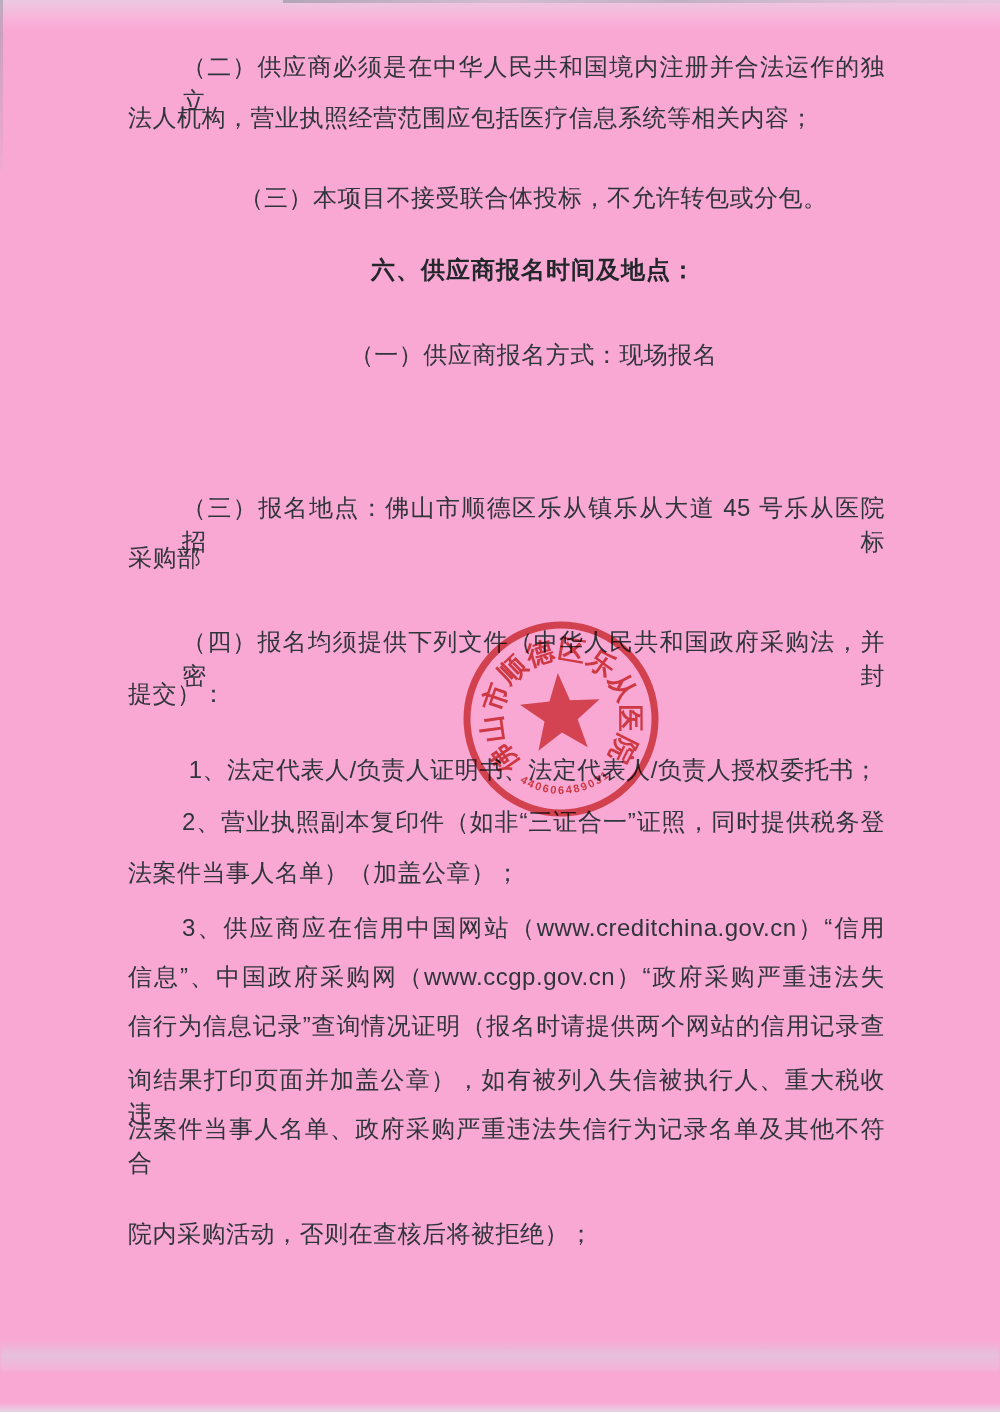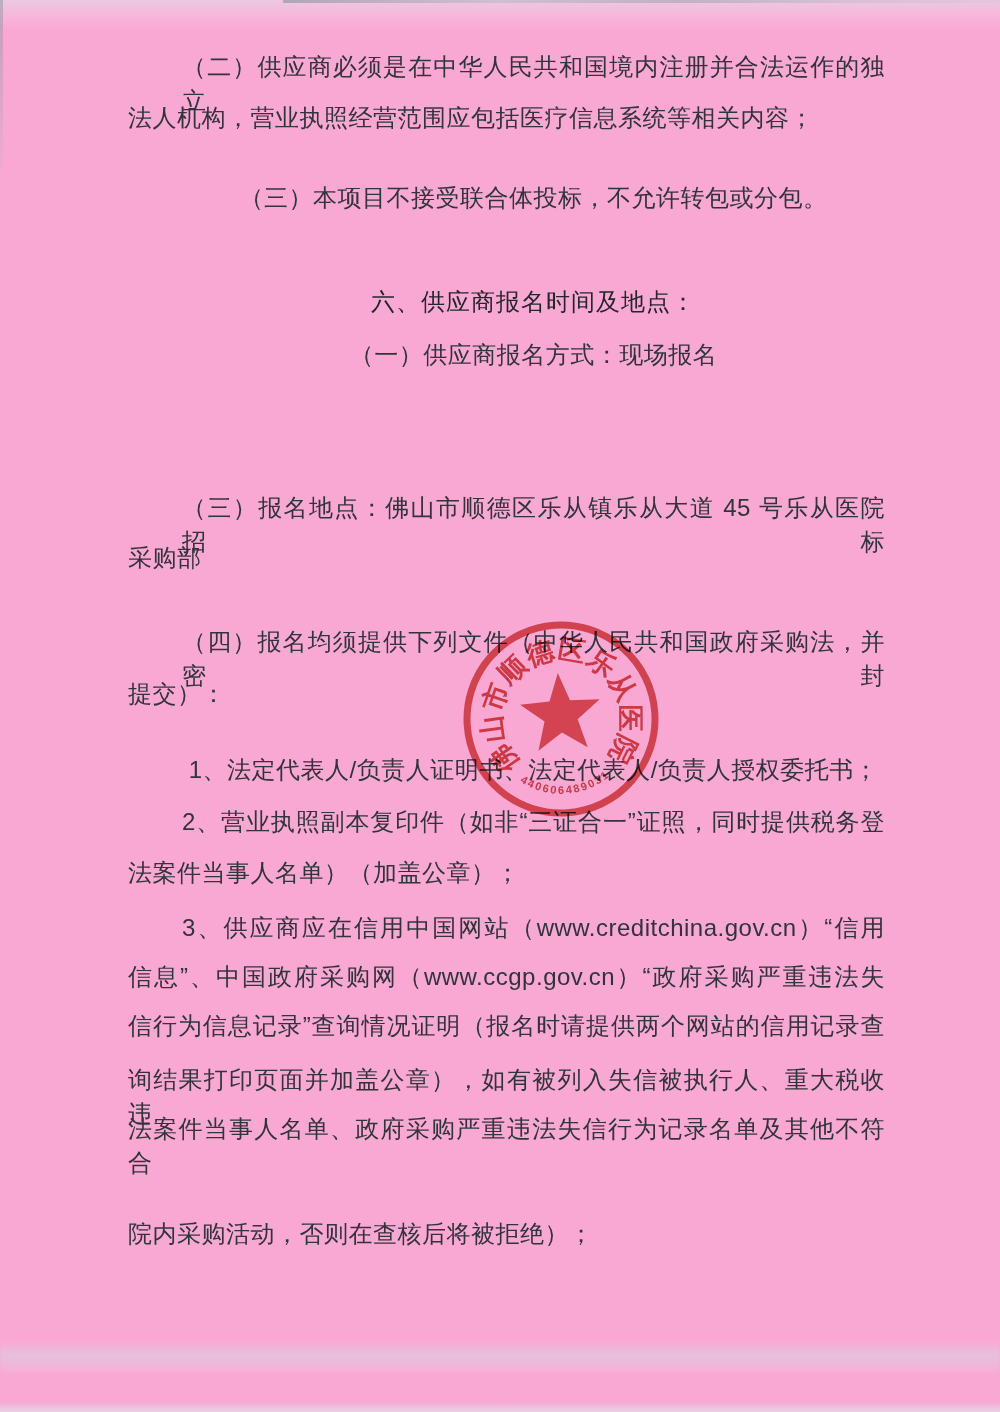--- a/index.html
+++ b/index.html
@@ -18,21 +18,21 @@
     width: 757px;
     height: 38px;
     font-size: 24px;
     line-height: 34px;
     color: #30343b;
     letter-spacing: 0.5px;
     white-space: normal;
   }
   .line.indent { padding-left: 54px; width: 703px; text-align: center; }
   .line.justify { text-align: justify; text-align-last: justify; }
-  .line.bold { font-weight: 400; color: #23262b; letter-spacing: 1px; margin-top: 32px; }
+  .line.bold { font-weight: 700; color: #23262b; letter-spacing: 1px; }
 
   
   .seal {
     position: absolute;
     left: 461px;
     top: 619px;
     width: 200px;
     height: 200px;
     mix-blend-mode: multiply;
     opacity: 0.93;

